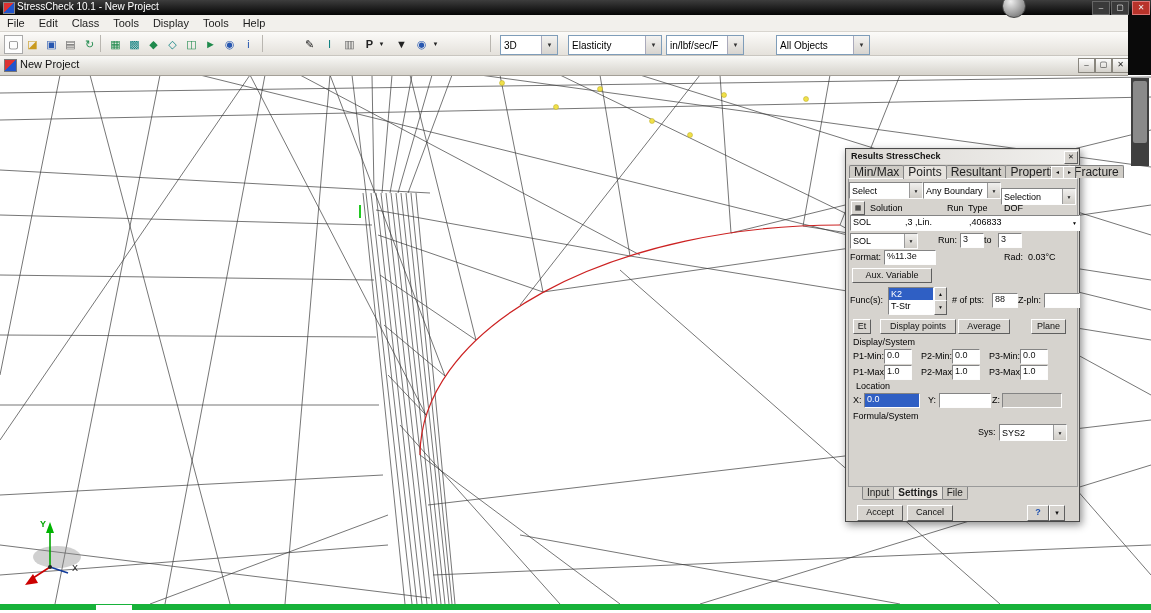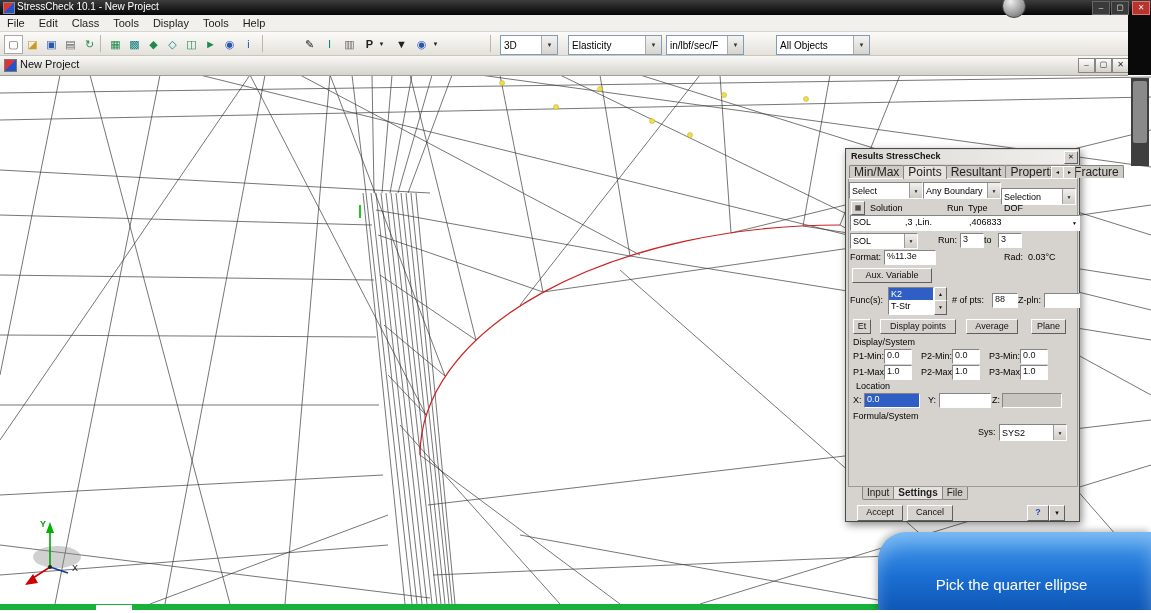--- a/index.html
+++ b/index.html
@@ -319,21 +319,21 @@
     </div>
     <span class="b95" style="left:88px;top:138px;width:11px;height:13px;font-size:5px;line-height:12px">▲</span>
     <span class="b95" style="left:88px;top:151px;width:11px;height:13px;font-size:5px;line-height:12px">▼</span>
     <span class="dlab" style="left:106px;top:146px"># of pts:</span>
     <div class="sunk" style="left:146px;top:144px;width:20px;height:13px">88</div>
     <span class="dlab" style="left:172px;top:146px">Z-pln:</span>
     <div class="sunk" style="left:198px;top:144px;width:30px;height:13px"></div>
 
     <span class="b95" style="left:7px;top:170px;width:16px;height:13px;line-height:12px">Et</span>
     <span class="b95" style="left:34px;top:170px;width:74px;height:13px;line-height:12px">Display points</span>
-    <span class="b95" style="left:120px;top:170px;width:50px;height:13px;line-height:12px">Average</span>
+    <span class="b95" style="left:112px;top:170px;width:50px;height:13px;line-height:12px">Average</span>
     <span class="b95" style="left:185px;top:170px;width:33px;height:13px;line-height:12px">Plane</span>
 
     <span class="dlab" style="left:7px;top:188px">Display/System</span>
     <span class="dlab" style="left:7px;top:202px">P1-Min:</span>
     <div class="sunk" style="left:38px;top:200px;width:22px;height:13px">0.0</div>
     <span class="dlab" style="left:75px;top:202px">P2-Min:</span>
     <div class="sunk" style="left:106px;top:200px;width:22px;height:13px">0.0</div>
     <span class="dlab" style="left:143px;top:202px">P3-Min:</span>
     <div class="sunk" style="left:174px;top:200px;width:22px;height:13px">0.0</div>
     <span class="dlab" style="left:7px;top:218px">P1-Max:</span>
@@ -366,17 +366,14 @@
 
     <span class="b95" style="left:11px;top:356px;width:44px;height:14px;line-height:13px">Accept</span>
     <span class="b95" style="left:61px;top:356px;width:44px;height:14px;line-height:13px">Cancel</span>
     <span class="b95" style="left:181px;top:356px;width:20px;height:14px;line-height:13px;color:#1b4fb0;font-weight:bold">?</span>
     <span class="b95" style="left:203px;top:356px;width:14px;height:14px;line-height:13px;font-size:7px">▾</span>
   </div>
 
   <div class="abs" id="greenbar">
     <span class="wbox"></span>
   </div>
-  <div class="abs" id="callout">
-    <div class="ctext">Pick the quarter ellipse</div>
-  </div>
 
 </div>
 
 </body></html>

